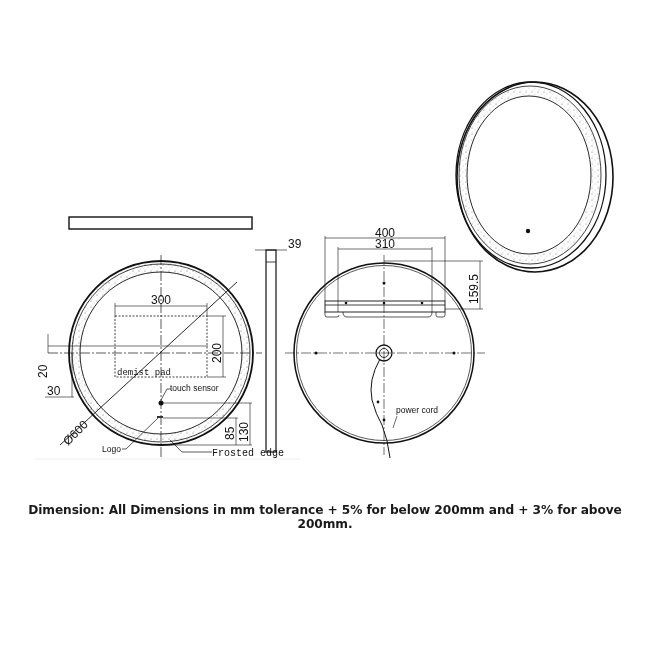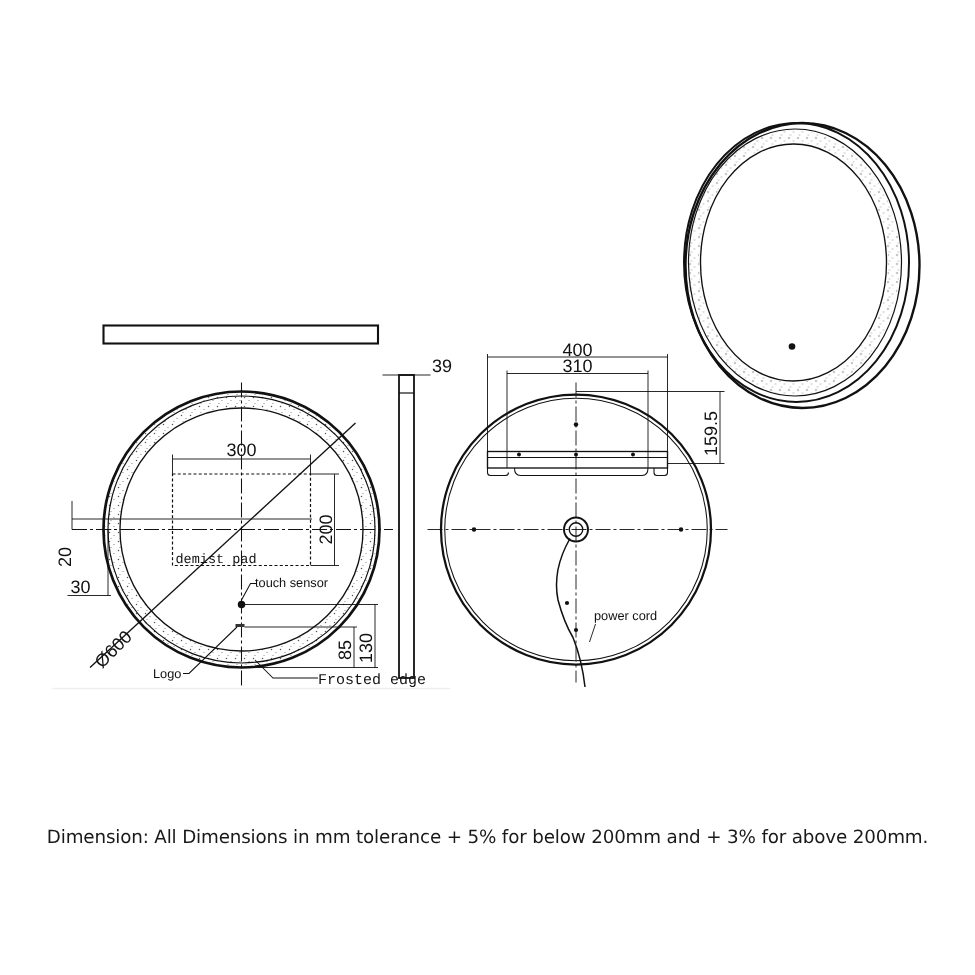--- a/index.html
+++ b/index.html
@@ -4,23 +4,22 @@
   <style>
     html, body { margin: 0; padding: 0; background: #ffffff; }
     body { width: 650px; height: 650px; position: relative; overflow: hidden; font-family: "Liberation Sans", sans-serif; }
     #drawing { position: absolute; left: 0; top: 0; width: 650px; height: 650px; }
     .dim-text { font-family: "Liberation Sans", sans-serif; font-size: 12px; fill: #111; }
     .mono-text { font-family: "Liberation Mono", monospace; font-size: 9px; fill: #111; }
     .label-text { font-family: "Liberation Sans", sans-serif; font-size: 8.5px; fill: #111; }
     .serif-label { font-family: "Liberation Mono", monospace; font-size: 10px; fill: #111; }
     #caption {
       position: absolute; left: 0; top: 503px; width: 650px; text-align: center;
-      font-family: "DejaVu Sans", sans-serif; font-size: 12.2px; font-weight: normal; color: #1a1a1a;
+      font-family: "DejaVu Sans", sans-serif; font-size: 12.2px; font-weight: bold; color: #1a1a1a;
       letter-spacing: -0.1px;
-      margin-top: 48px;
     }
   </style>
 </head>
 <body>
 
 <svg id="drawing" viewBox="0 0 650 650" xmlns="http://www.w3.org/2000/svg">
   <defs>
     <pattern id="speckle" width="6" height="6" patternUnits="userSpaceOnUse">
       <circle cx="1" cy="1" r="0.5" fill="#555"></circle>
       <circle cx="4" cy="3" r="0.4" fill="#777"></circle>

